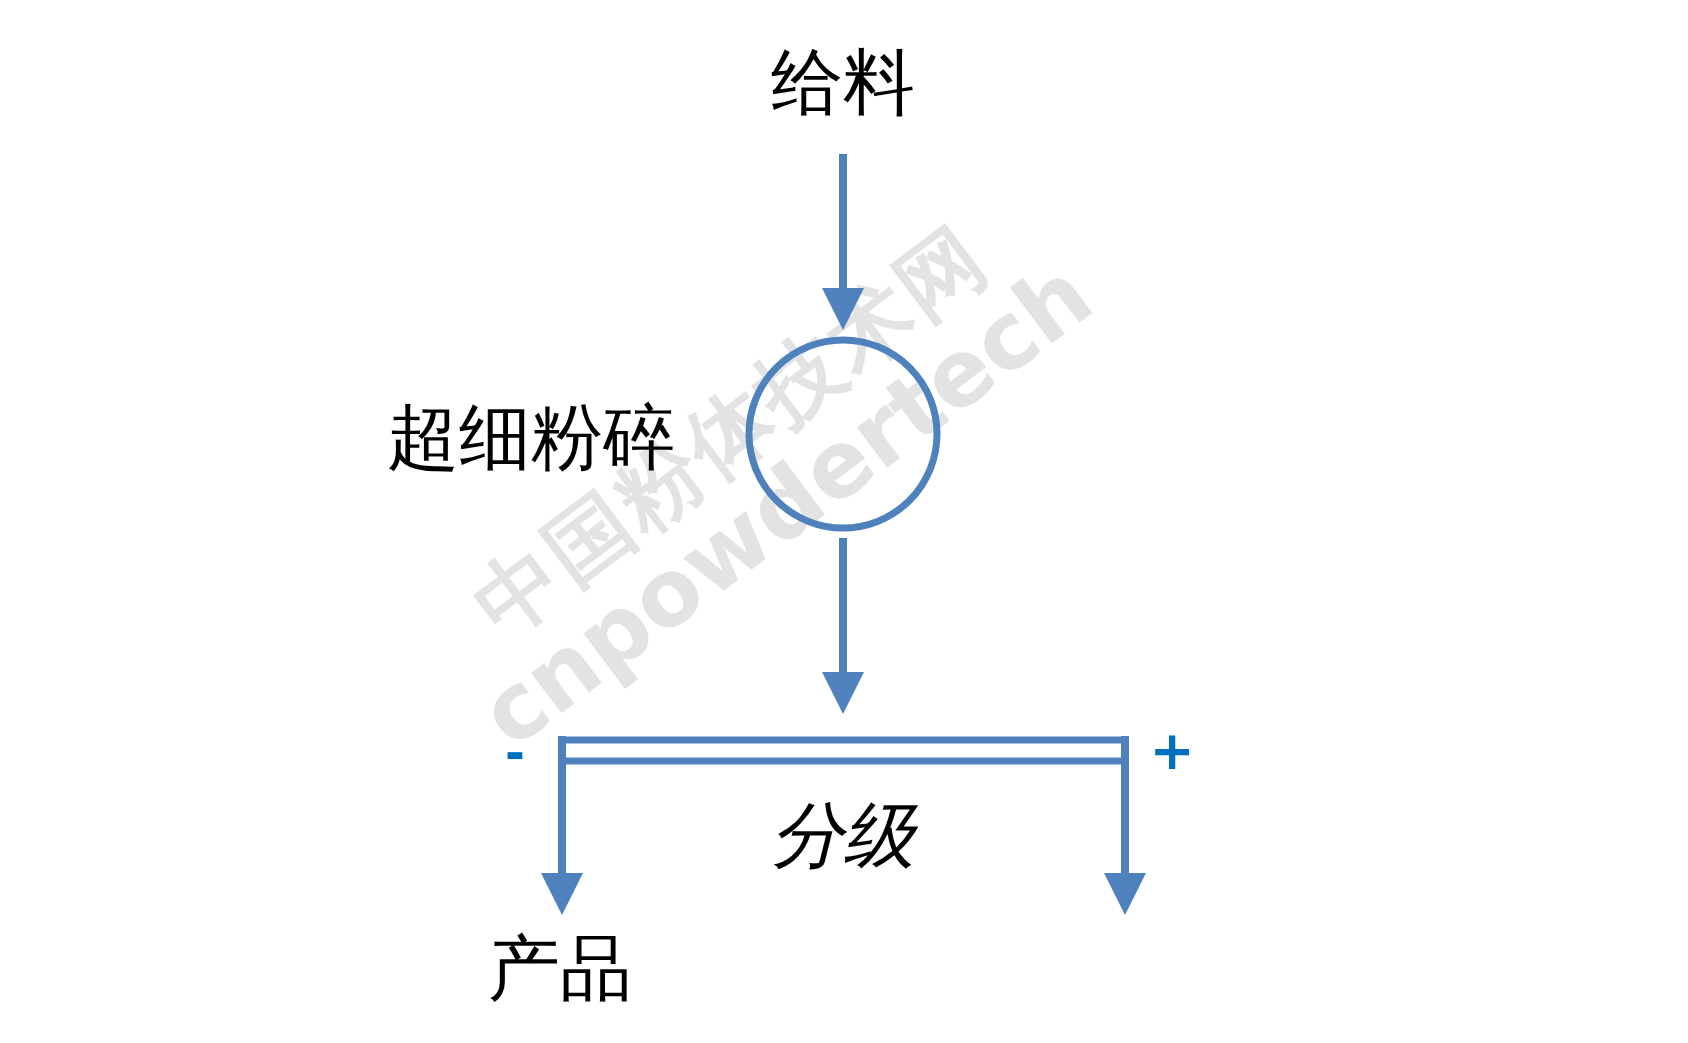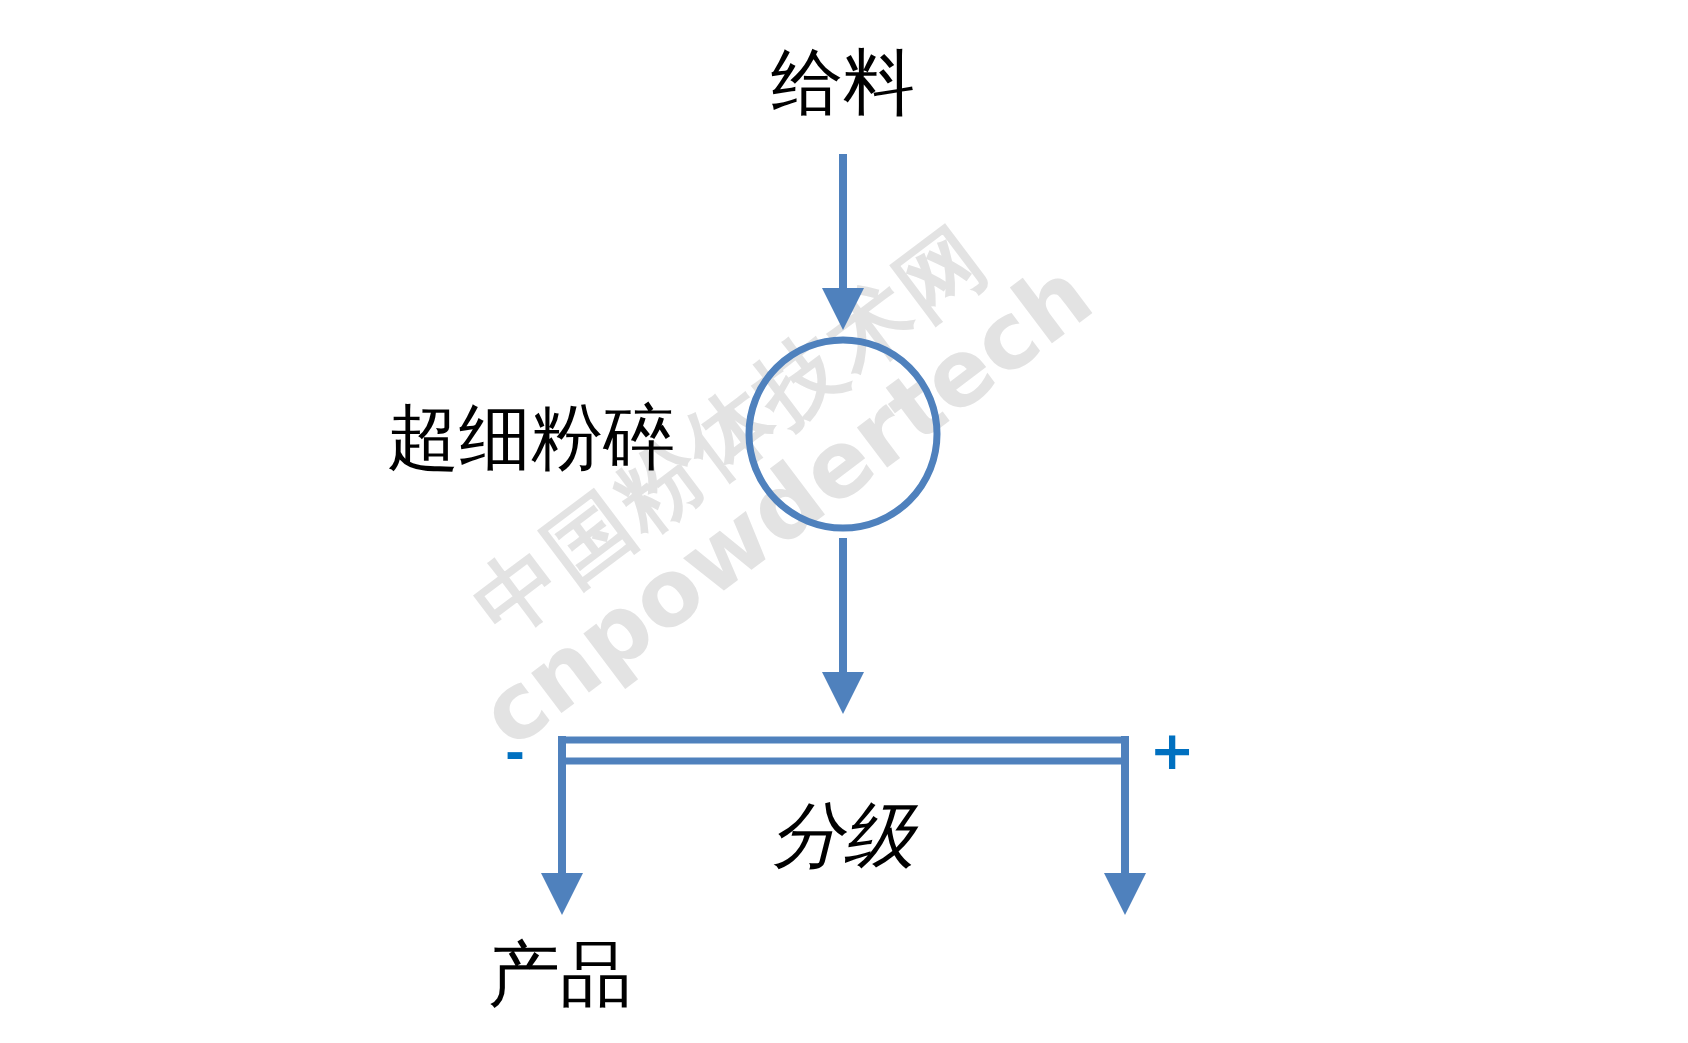--- a/index.html
+++ b/index.html
@@ -73,18 +73,18 @@
       <polygon points="1104,873 1146,873 1125,915"></polygon>
     </g>
   </svg>
 
   <div class="label" style="left:843px; top:82px;">给料</div>
 
   <div class="label" style="left:531px; top:437px;">超细粉碎</div>
 
   <div class="label" style="left:843px; top:835px;font-style:italic;">分级</div>
 
-  <div class="label" style="left:560px; top:974px;">产品</div>
+  <div class="label" style="left:560px; top:974px;font-family:Liberation Mono, monospace;">产品</div>
 
   <div class="sign" style="left:515px; top:752px; font-size:48px; color:#0070c0;">-</div>
 
   <div class="sign" style="left:1172px; top:751px; font-size:54px; color:#0070c0;">+</div>
 </div>
 
 </body></html>

